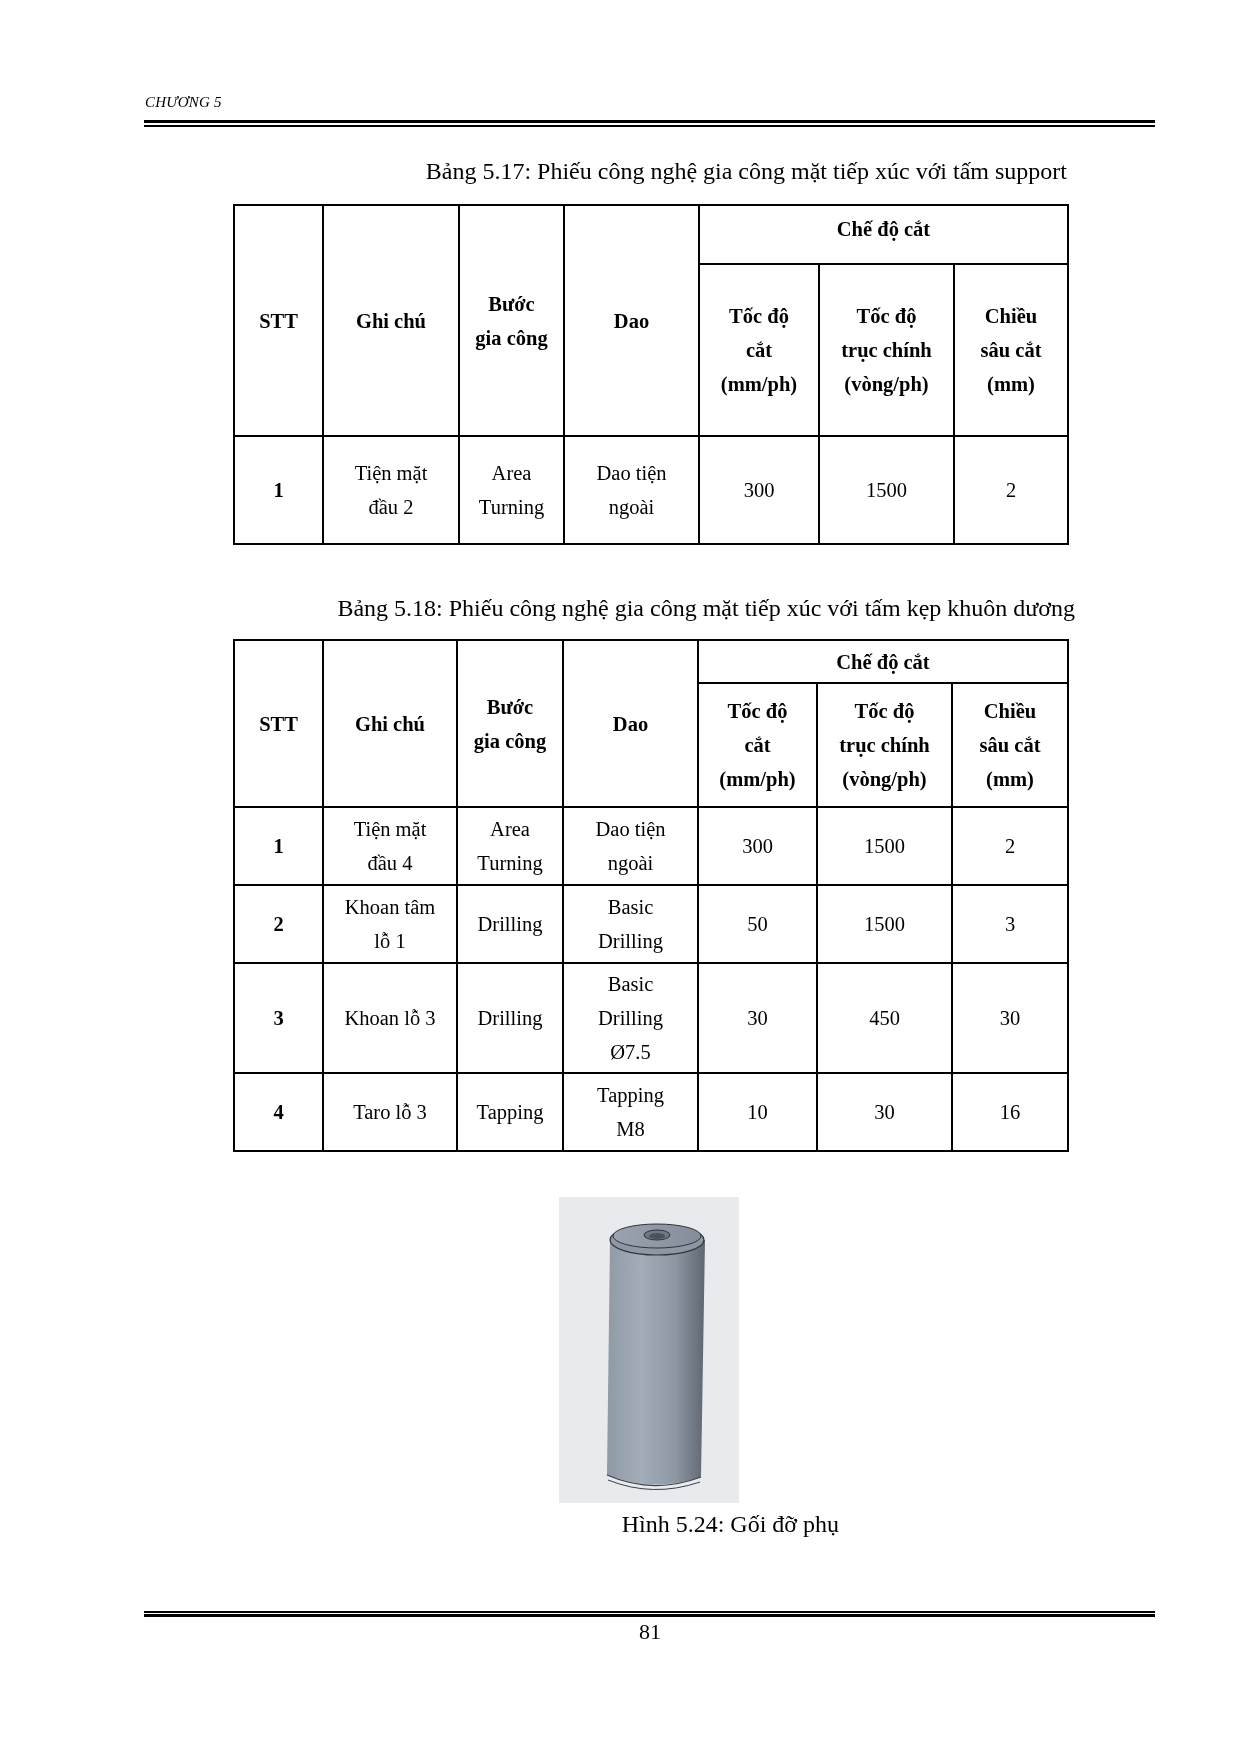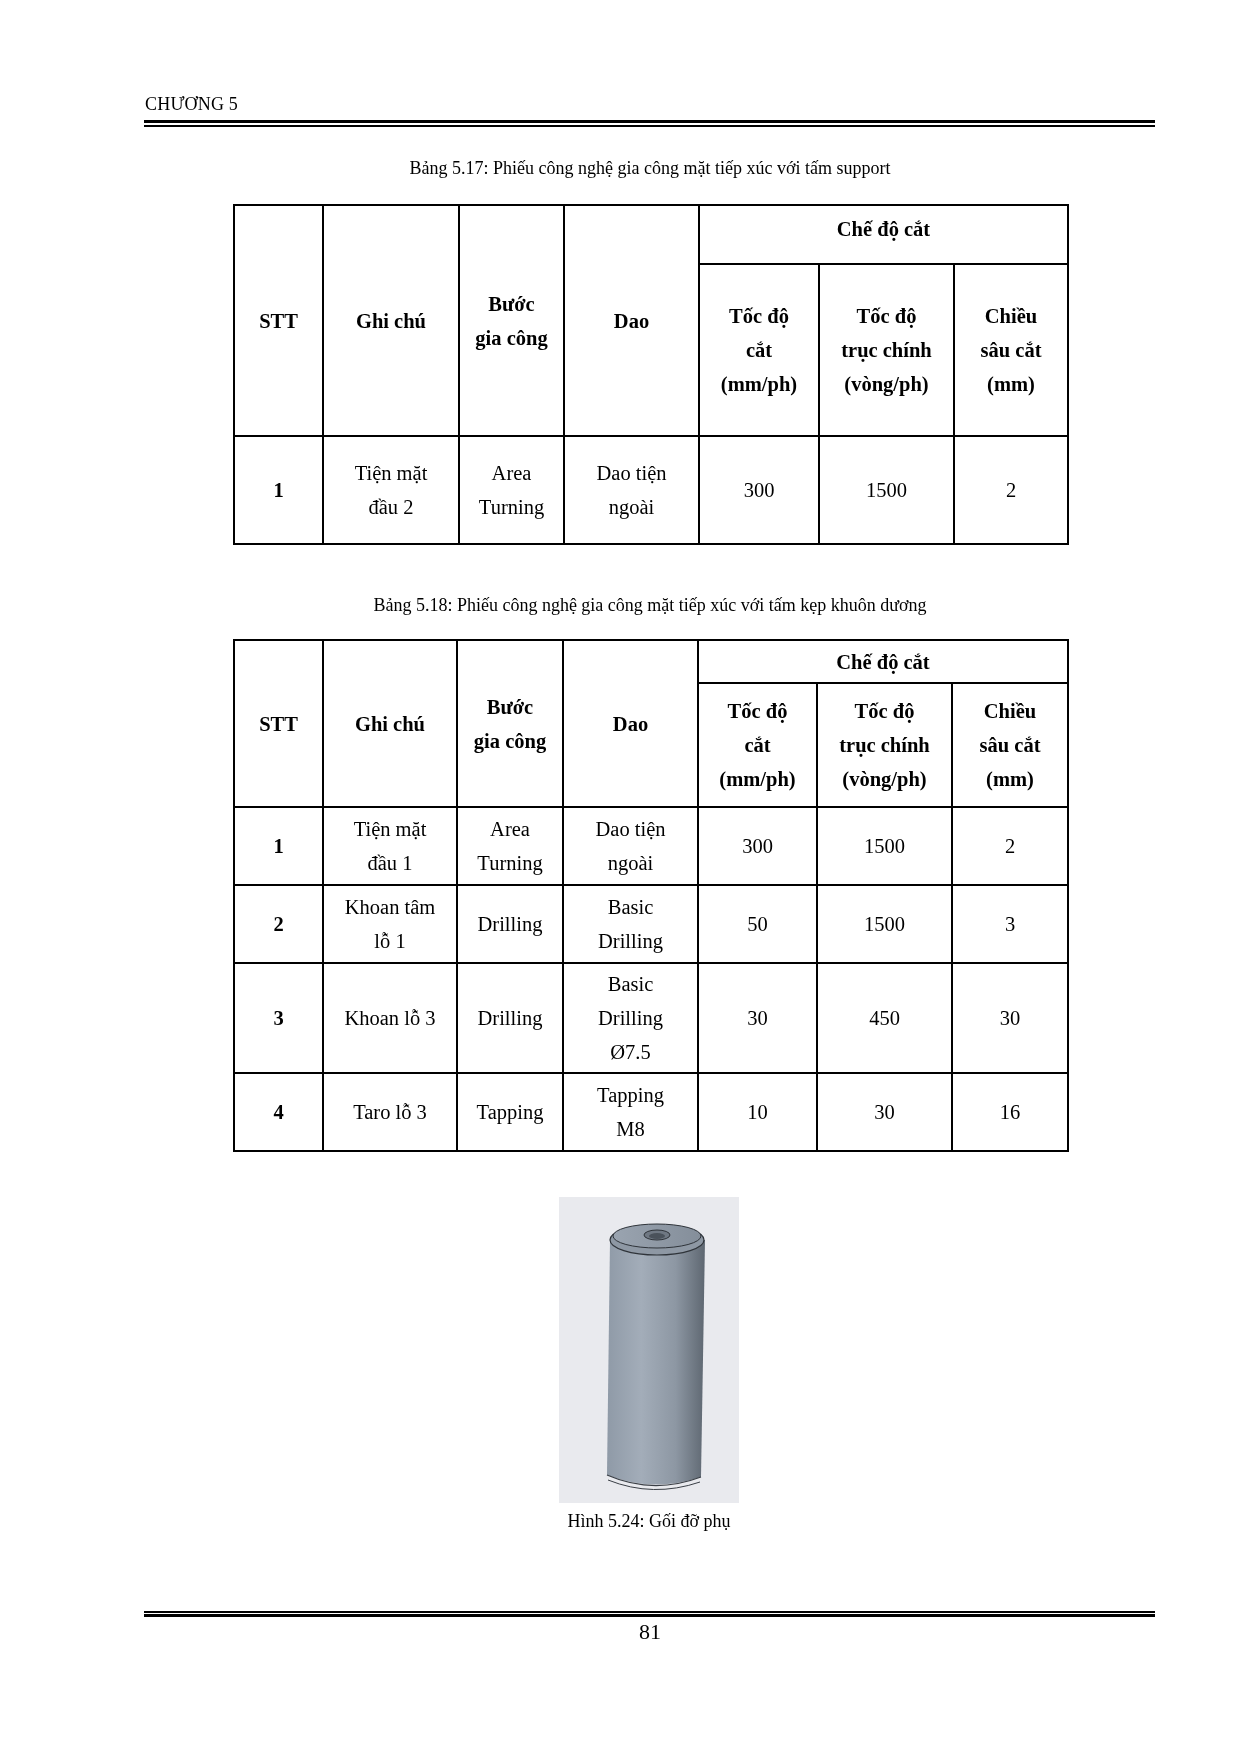--- a/index.html
+++ b/index.html
@@ -1,22 +1,22 @@
 <!DOCTYPE html>
 <html><head>
 <meta charset="utf-8">
 <style>
   html, body { margin: 0; padding: 0; background: #ffffff; }
   body { width: 1240px; height: 1754px; position: relative; overflow: hidden;
          font-family: "Liberation Serif", "DejaVu Serif", serif; color: #000; }
   .abs { position: absolute; }
-  .chapter { left: 145px; top: 94px; font-size: 18px; letter-spacing: 0.2px; }
+  .chapter { left: 145px; top: 94px; font-size: 15px; font-style: italic; letter-spacing: 0.2px; }
   .rule-thick { background: #000; }
   .rule-thin { background: #000; }
-  .caption { font-size: 18px; white-space: nowrap; text-align: center; }
+  .caption { font-size: 24px; white-space: nowrap; text-align: right; }
   table.grid { position: absolute; border-collapse: collapse; table-layout: fixed; }
   table.grid td { border: 2.5px solid #000; text-align: center; vertical-align: middle;
                   padding: 0; font-size: 20.5px; line-height: 34px; }
   table.grid td.h { font-weight: bold; }
   table.grid td.stt { font-weight: bold; }
   .figure { left: 559px; top: 1197px; width: 180px; height: 306px; background: #e9eaee; }
   .page-num { left: 0; width: 1300px; top: 1619px; font-size: 22px; text-align: center; }
 </style>
 </head>
 <body>
@@ -123,21 +123,21 @@
     <td class="h">
           <div>Chiều</div>
           <div>sâu cắt</div>
           <div>(mm)</div>
         </td>
   </tr>
   <tr style="height:78px;">
     <td class="stt">1</td>
     <td>
           <div>Tiện mặt</div>
-          <div>đầu 1</div>
+          <div>đầu 4</div>
         </td>
     <td>
           <div>Area</div>
           <div>Turning</div>
         </td>
     <td>
           <div>Dao tiện</div>
           <div>ngoài</div>
         </td>
     <td>300</td>

